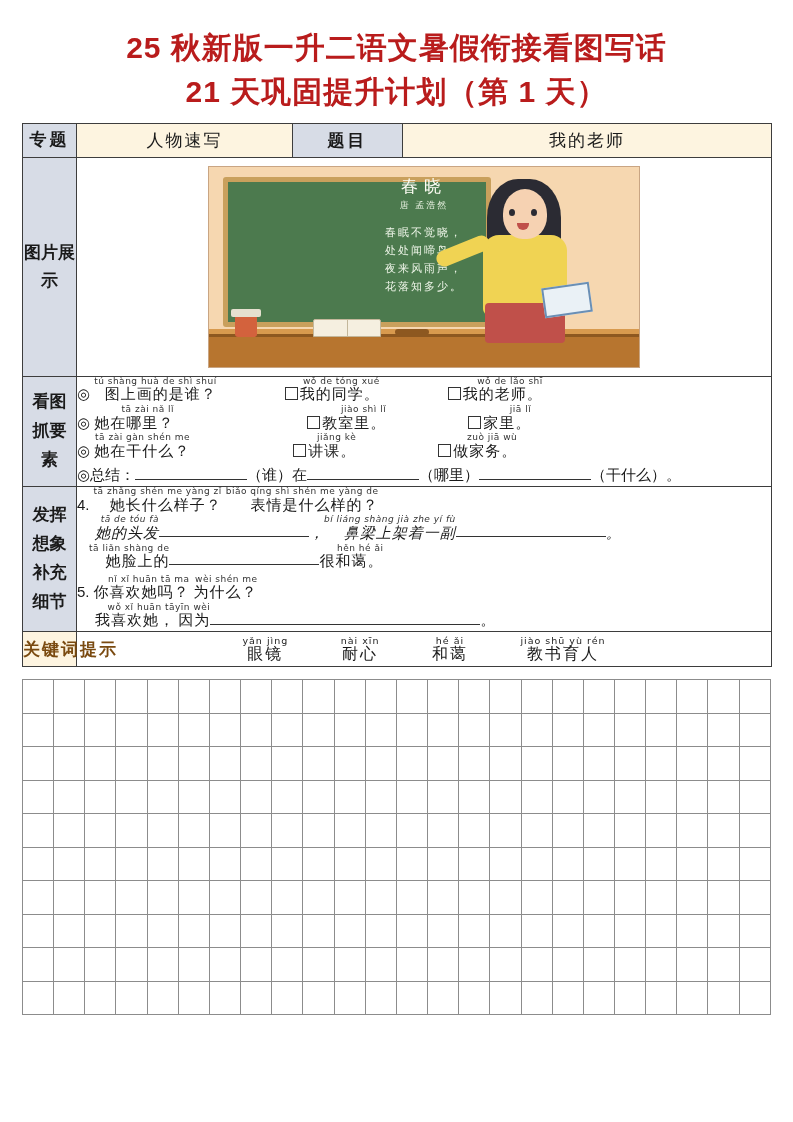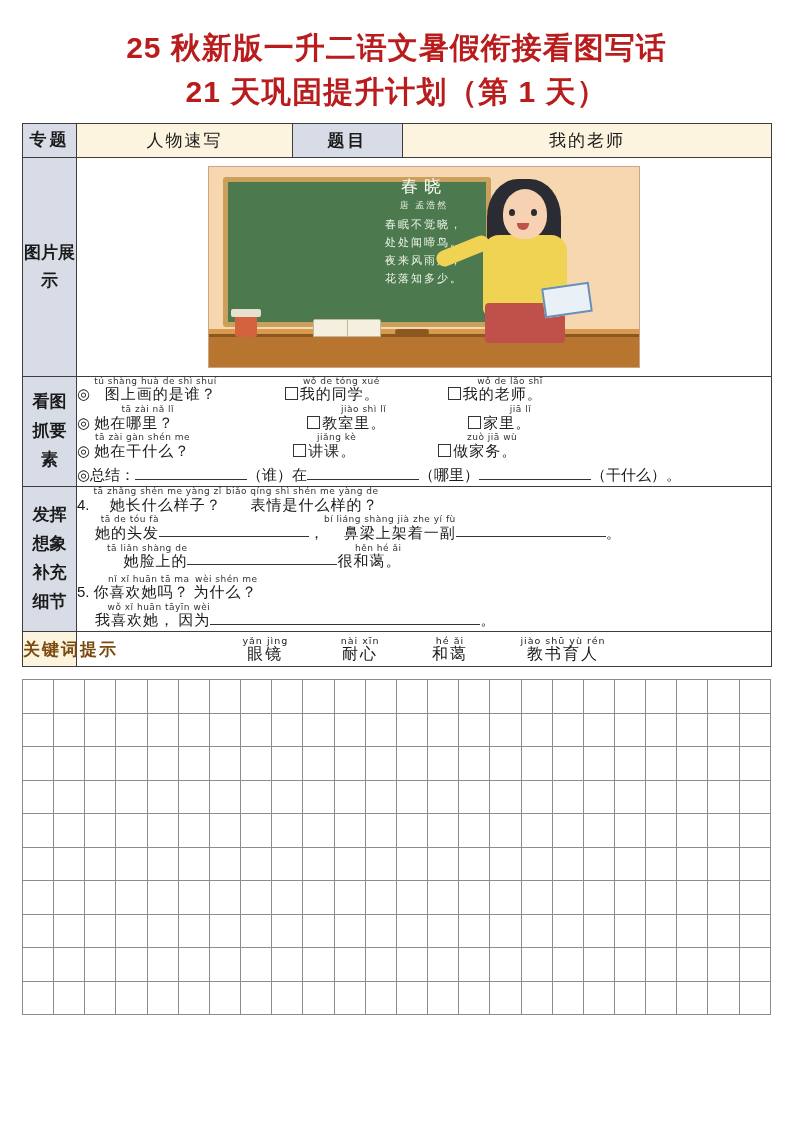--- a/index.html
+++ b/index.html
@@ -125,21 +125,21 @@
     left: 0; right: 0;
     top: 32px;
     color: #e9f2e2;
     font-size: 9px;
     letter-spacing: 2px;
     text-align: center;
   }
   .illus .board-poem {
     position: absolute;
     left: 0; right: 0;
-    top: 48px;
+    top: 56px;
     color: #eef5e8;
     font-size: 11px;
     line-height: 1.65;
     letter-spacing: 2px;
     text-align: center;
   }
   .illus .desk {
     position: absolute;
     left: 0; bottom: 0;
     width: 100%;
@@ -514,31 +514,31 @@
             <span class="ruby">
               <span class="py">tā zhǎng shén me yàng zǐ</span>
               <span class="hz">她长什么样子？</span>
             </span>
             <span class="ruby">
               <span class="py">biǎo qíng shì shén me yàng de</span>
               <span class="hz">表情是什么样的？</span>
             </span>
           </div>
 
-          <div class="qline" style="margin-left:18px;">
+          <div class="qline" style="margin-left:18px;font-style:italic;">
             <span class="ruby">
               <span class="py">tā de tóu fà</span>
               <span class="hz">她的头发</span>
             </span><span class="blank b130"></span><span class="plain">，</span><span class="ruby">
               <span class="py">bí liáng shàng jià zhe yí fù</span>
               <span class="hz">鼻梁上架着一副</span>
             </span><span class="blank b130"></span><span class="plain">。</span>
           </div>
 
-          <div class="qline" style="margin-left:30px;">
+          <div class="qline" style="margin-left:12px;">
             <span class="ruby">
               <span class="py">tā liǎn shàng de</span>
               <span class="hz">她脸上的</span>
             </span><span class="blank b130"></span><span class="ruby">
               <span class="py">hěn hé ǎi</span>
               <span class="hz">很和蔼。</span>
             </span>
           </div>
 
           <div class="qline" style="margin-top:6px;">

